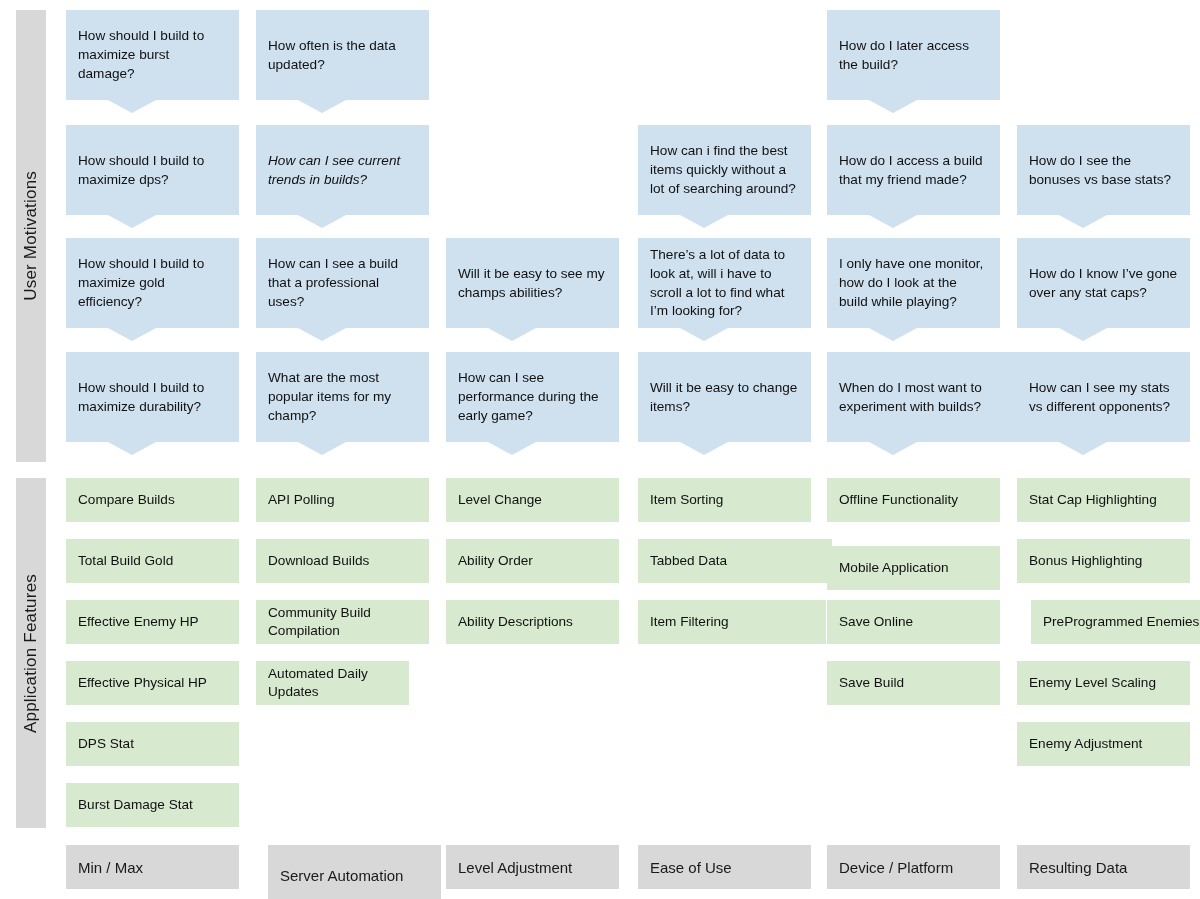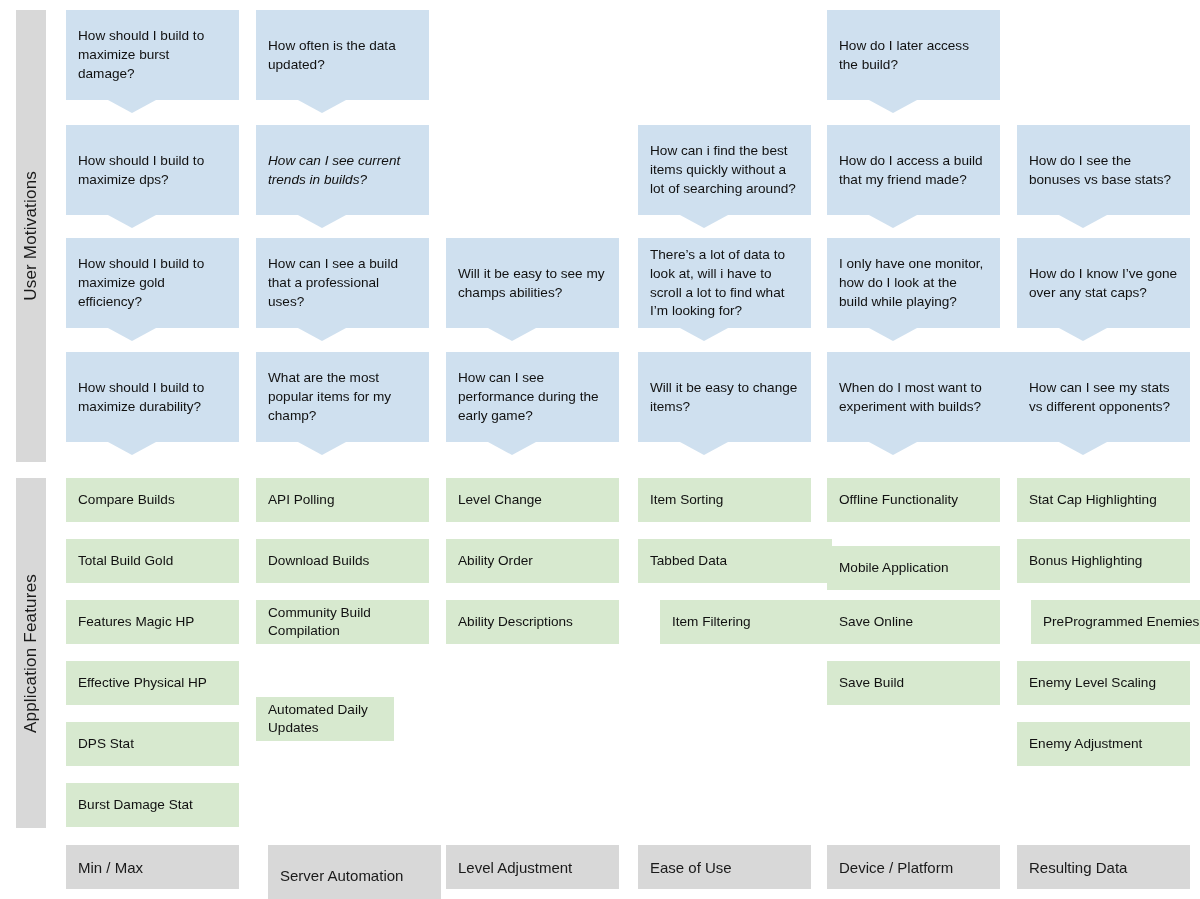--- a/index.html
+++ b/index.html
@@ -108,21 +108,21 @@
       <div class="bubble" style="left: 66px; top: 352px; width: 173px; height: 90px;">
         <span class="txt">How should I build to maximize durability?</span>
       </div>
       <div class="feature" style="left: 66px; top: 478px; width: 173px; height: 44px;">
         <span>Compare Builds</span>
       </div>
       <div class="feature" style="left: 66px; top: 539px; width: 173px; height: 44px;">
         <span>Total Build Gold</span>
       </div>
       <div class="feature" style="left: 66px; top: 600px; width: 173px; height: 44px;">
-        <span>Features Magic HP</span>
+        <span>Effective Enemy HP</span>
       </div>
       <div class="feature" style="left: 66px; top: 661px; width: 173px; height: 44px;">
         <span>Effective Physical HP</span>
       </div>
       <div class="feature" style="left: 66px; top: 722px; width: 173px; height: 44px;">
         <span>DPS Stat</span>
       </div>
       <div class="feature" style="left: 66px; top: 783px; width: 173px; height: 44px;">
         <span>Burst Damage Stat</span>
       </div>
@@ -143,21 +143,21 @@
       </div>
       <div class="feature" style="left: 256px; top: 478px; width: 173px; height: 44px;">
         <span>API Polling</span>
       </div>
       <div class="feature" style="left: 256px; top: 539px; width: 173px; height: 44px;">
         <span>Download Builds</span>
       </div>
       <div class="feature" style="left: 256px; top: 600px; width: 173px; height: 44px;">
         <span>Community Build Compilation</span>
       </div>
-      <div class="feature" style="left: 256px; top: 661px; width: 138px; height: 44px; margin-top: 36px;">
+      <div class="feature" style="left: 256px; top: 661px; width: 153px; height: 44px;">
         <span>Automated Daily Updates</span>
       </div>
       <div class="category" style="left: 256px; top: 845px; width: 173px; height: 60px; margin-left: 12px;">
         <span>Server Automation</span>
       </div>
       <div class="bubble" style="left: 446px; top: 238px; width: 173px; height: 90px;">
         <span class="txt">Will it be easy to see my champs abilities?</span>
       </div>
       <div class="bubble" style="left: 446px; top: 352px; width: 173px; height: 90px;">
         <span class="txt">How can I see performance during the early game?</span>
@@ -182,21 +182,21 @@
       </div>
       <div class="bubble" style="left: 638px; top: 352px; width: 173px; height: 90px;">
         <span class="txt">Will it be easy to change items?</span>
       </div>
       <div class="feature" style="left: 638px; top: 478px; width: 173px; height: 44px;">
         <span>Item Sorting</span>
       </div>
       <div class="feature" style="left: 638px; top: 539px; width: 194px; height: 44px;">
         <span>Tabbed Data</span>
       </div>
-      <div class="feature" style="left: 660px; top: 600px; width: 188px; height: 44px;">
+      <div class="feature" style="left: 638px; top: 600px; width: 188px; height: 44px;">
         <span>Item Filtering</span>
       </div>
       <div class="category" style="left: 638px; top: 845px; width: 173px; height: 44px;">
         <span>Ease of Use</span>
       </div>
       <div class="bubble" style="left: 827px; top: 10px; width: 173px; height: 90px;">
         <span class="txt">How do I later access the build?</span>
       </div>
       <div class="bubble" style="left: 827px; top: 125px; width: 173px; height: 90px;">
         <span class="txt">How do I access a build that my friend made?</span>

